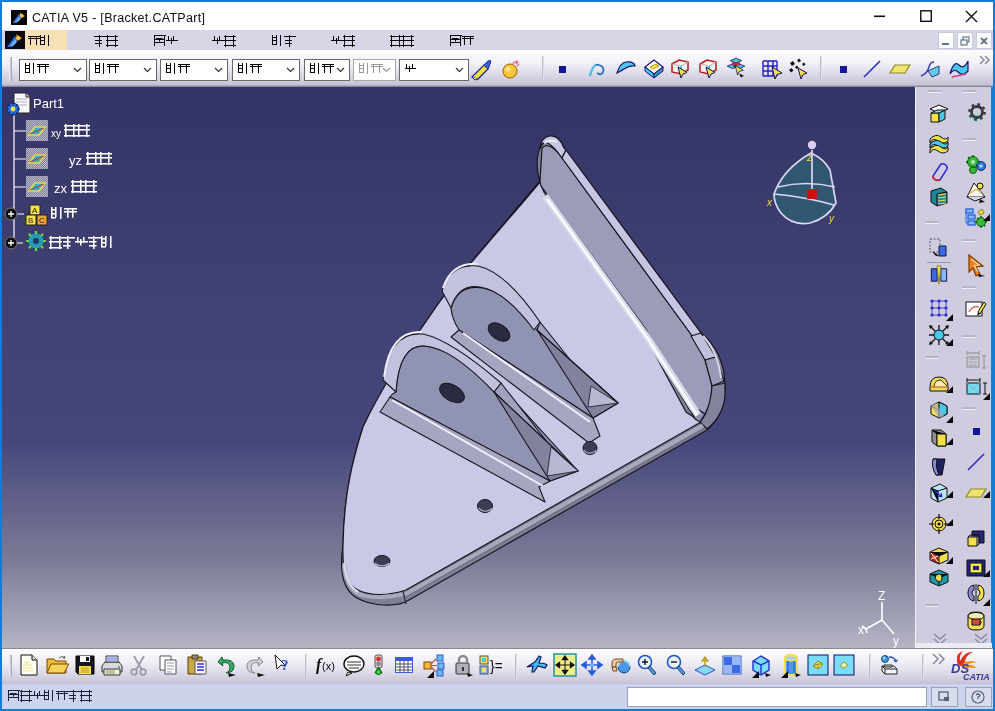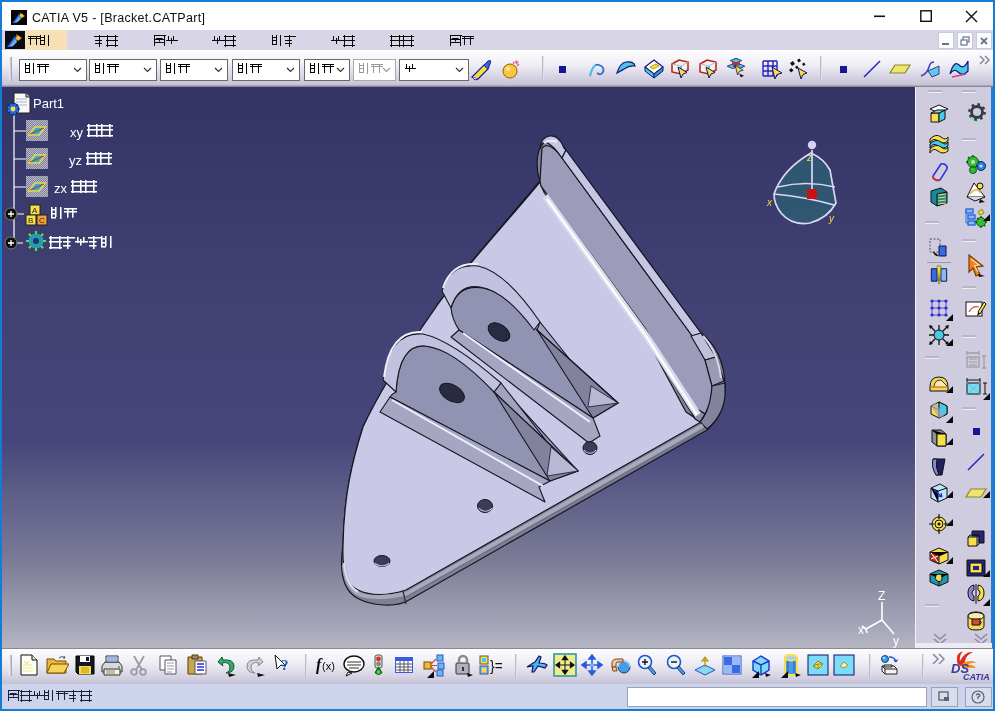--- a/index.html
+++ b/index.html
@@ -243,21 +243,21 @@
           </g>
 
    <g>
             <circle cx="9" cy="127" r="6" fill="#111" stroke="#777"></circle>
             <path d="M6,127 h6 M9,124 v6" stroke="#fff" stroke-width="1.3"></path>
             <circle cx="9" cy="156" r="6" fill="#111" stroke="#777"></circle>
             <path d="M6,156 h6 M9,153 v6" stroke="#fff" stroke-width="1.3"></path>
           </g>
   </svg>
   <span class="abs" style="left:31px;top:9px;font-size:13px">Part1</span>
-  <span class="abs" style="left:68px;top:37px;font-size:13px">xy <span class="k kB" style="width:13px;height:13px"></span><span class="k kB" style="width:13px;height:13px"></span></span>
+  <span class="abs" style="left:49px;top:37px;font-size:10px">xy <span class="k kB" style="width:13px;height:13px"></span><span class="k kB" style="width:13px;height:13px"></span></span>
   <span class="abs" style="left:67px;top:65px;font-size:13px">yz <span class="k kB" style="width:13px;height:13px"></span><span class="k kB" style="width:13px;height:13px"></span></span>
   <span class="abs" style="left:52px;top:93px;font-size:13px">zx <span class="k kB" style="width:13px;height:13px"></span><span class="k kB" style="width:13px;height:13px"></span></span>
   <span class="abs" style="left:49px;top:120px;font-size:13px"><span class="k kD" style="width:13px;height:13px"></span><span class="k kA" style="width:13px;height:13px"></span></span>
   <span class="abs" style="left:47px;top:149px;font-size:13px"><span class="k kB" style="width:13px;height:13px"></span><span class="k kC" style="width:13px;height:13px"></span><span class="k kE" style="width:13px;height:13px"></span><span class="k kC" style="width:13px;height:13px"></span><span class="k kD" style="width:13px;height:13px"></span></span>
  </div>
  <svg id="model" class="abs" style="left:0;top:0" width="913" height="561" viewBox="2 87 913 561">
   <defs>
    <linearGradient id="fil" gradientUnits="userSpaceOnUse" x1="604" y1="312" x2="620" y2="300">
             <stop offset="0" stop-color="#9a9ab8"></stop>
             <stop offset="0.5" stop-color="#f2f2fd"></stop>

